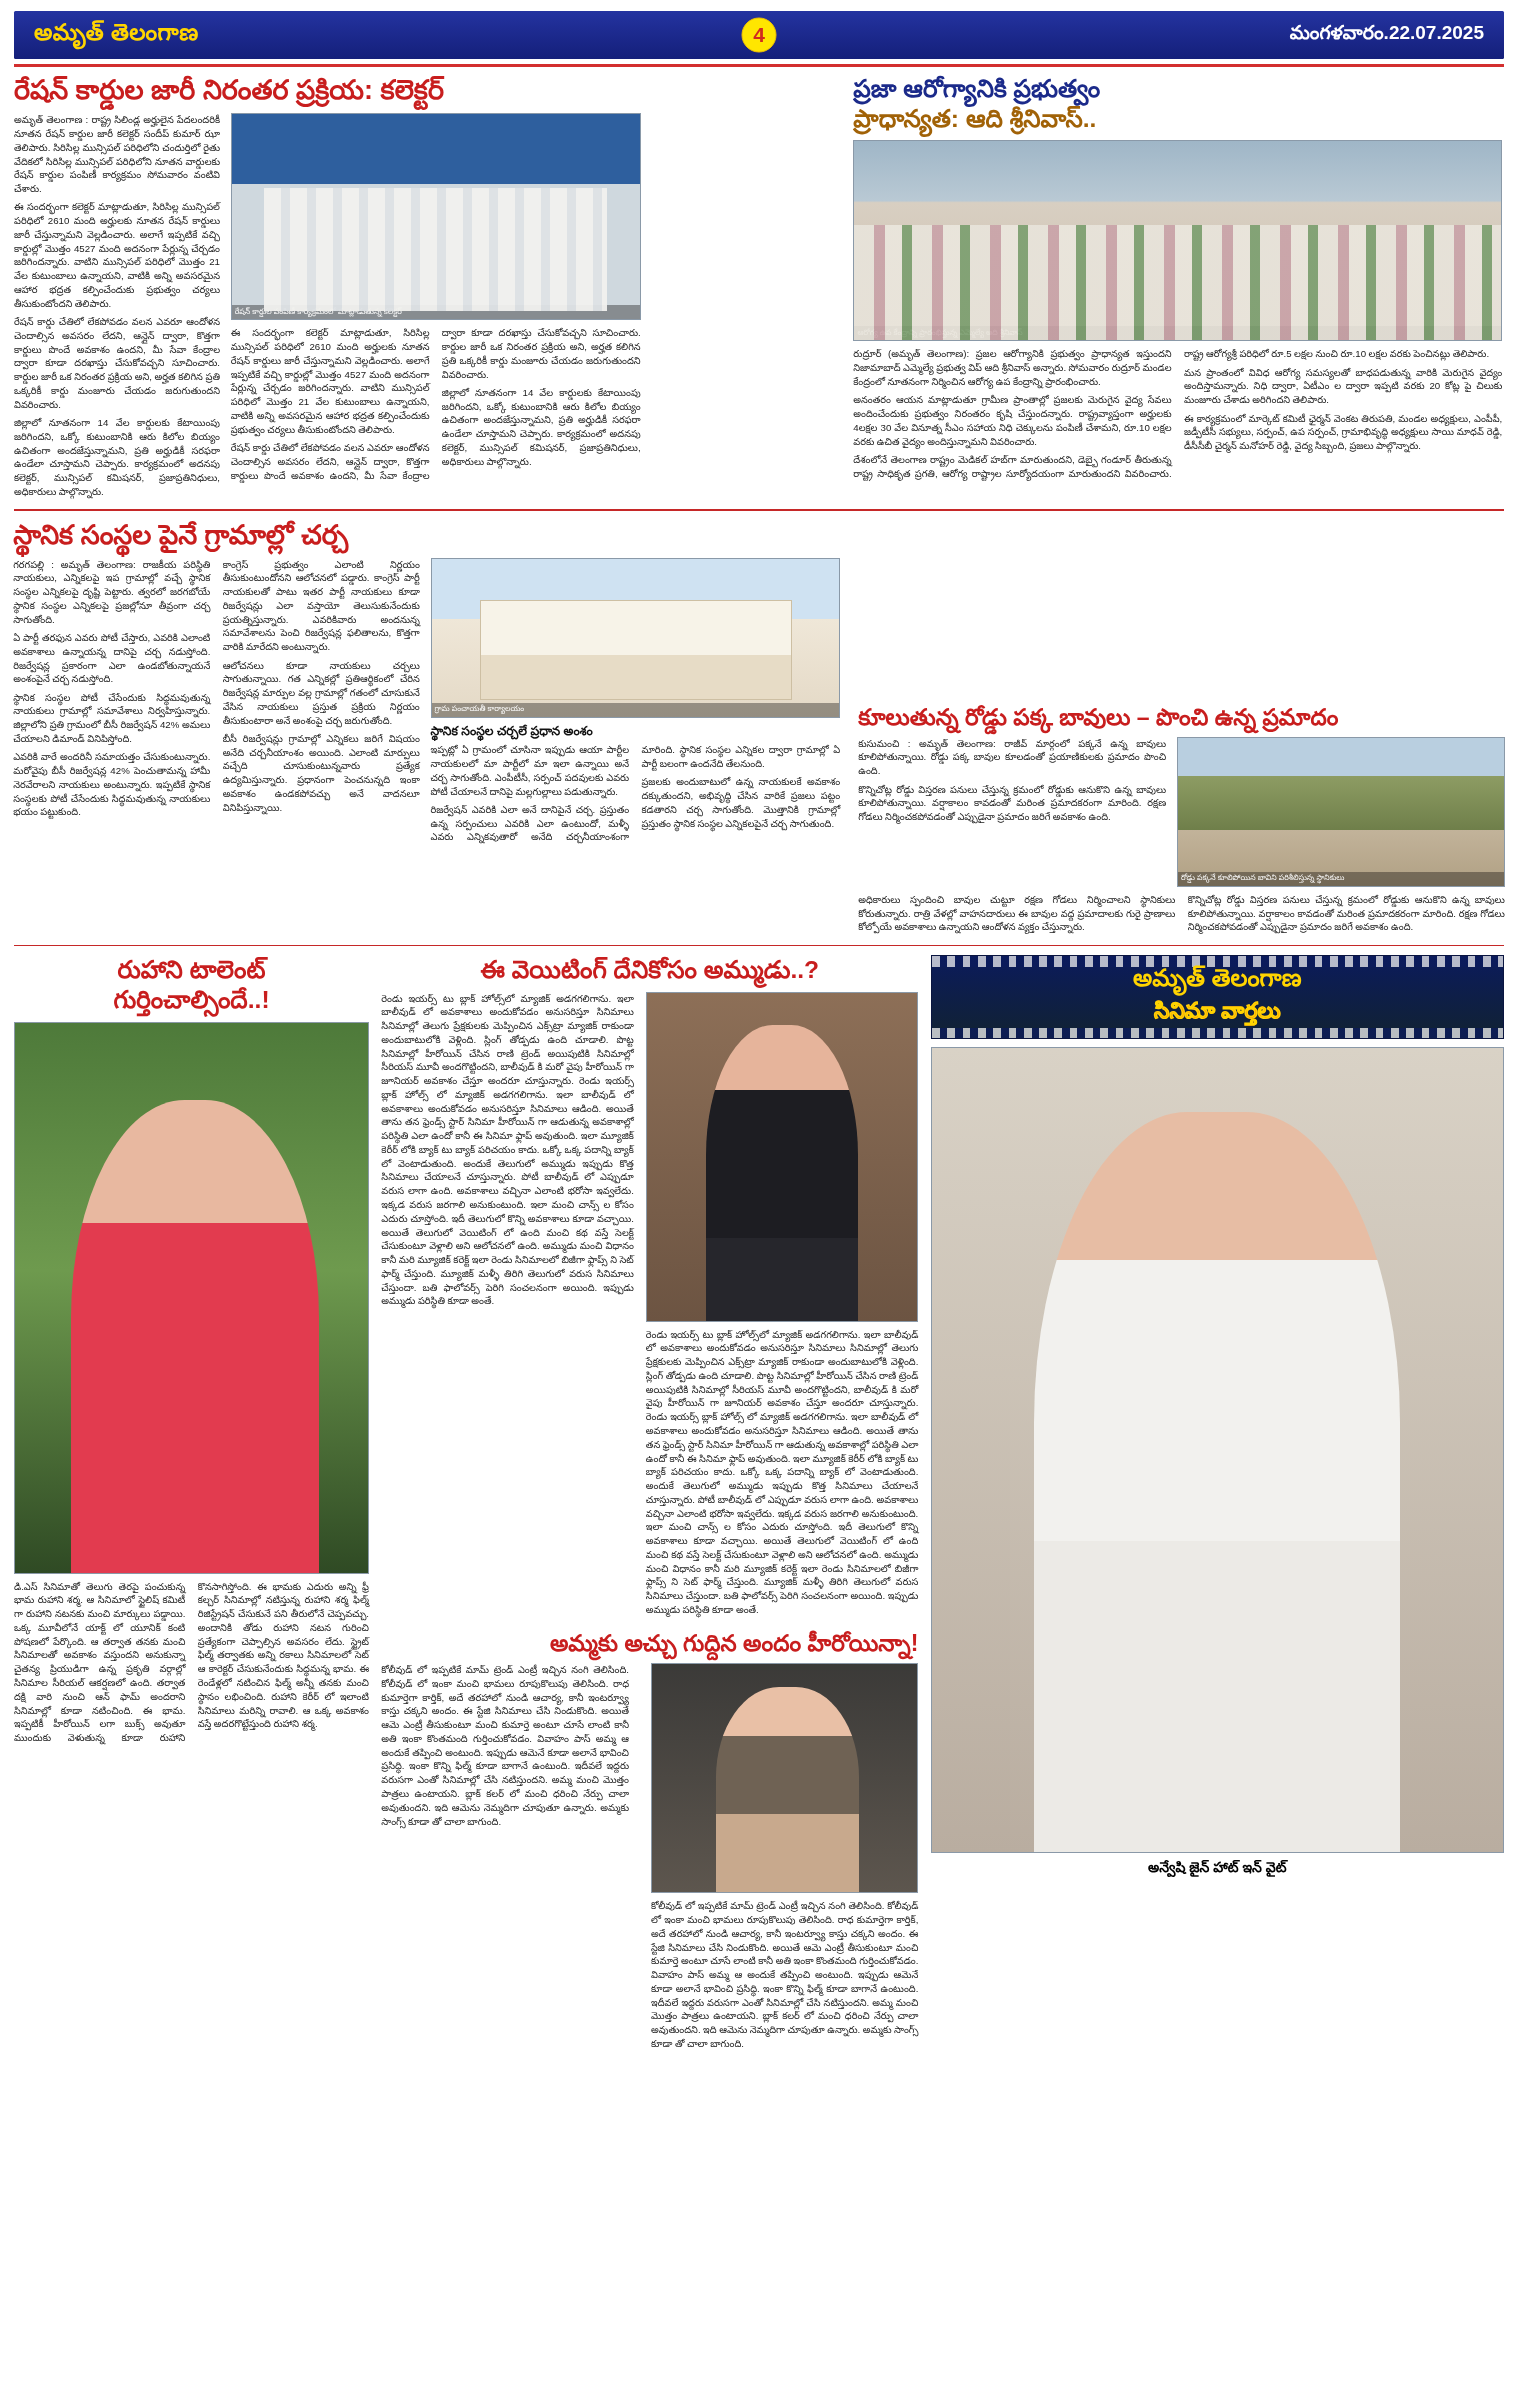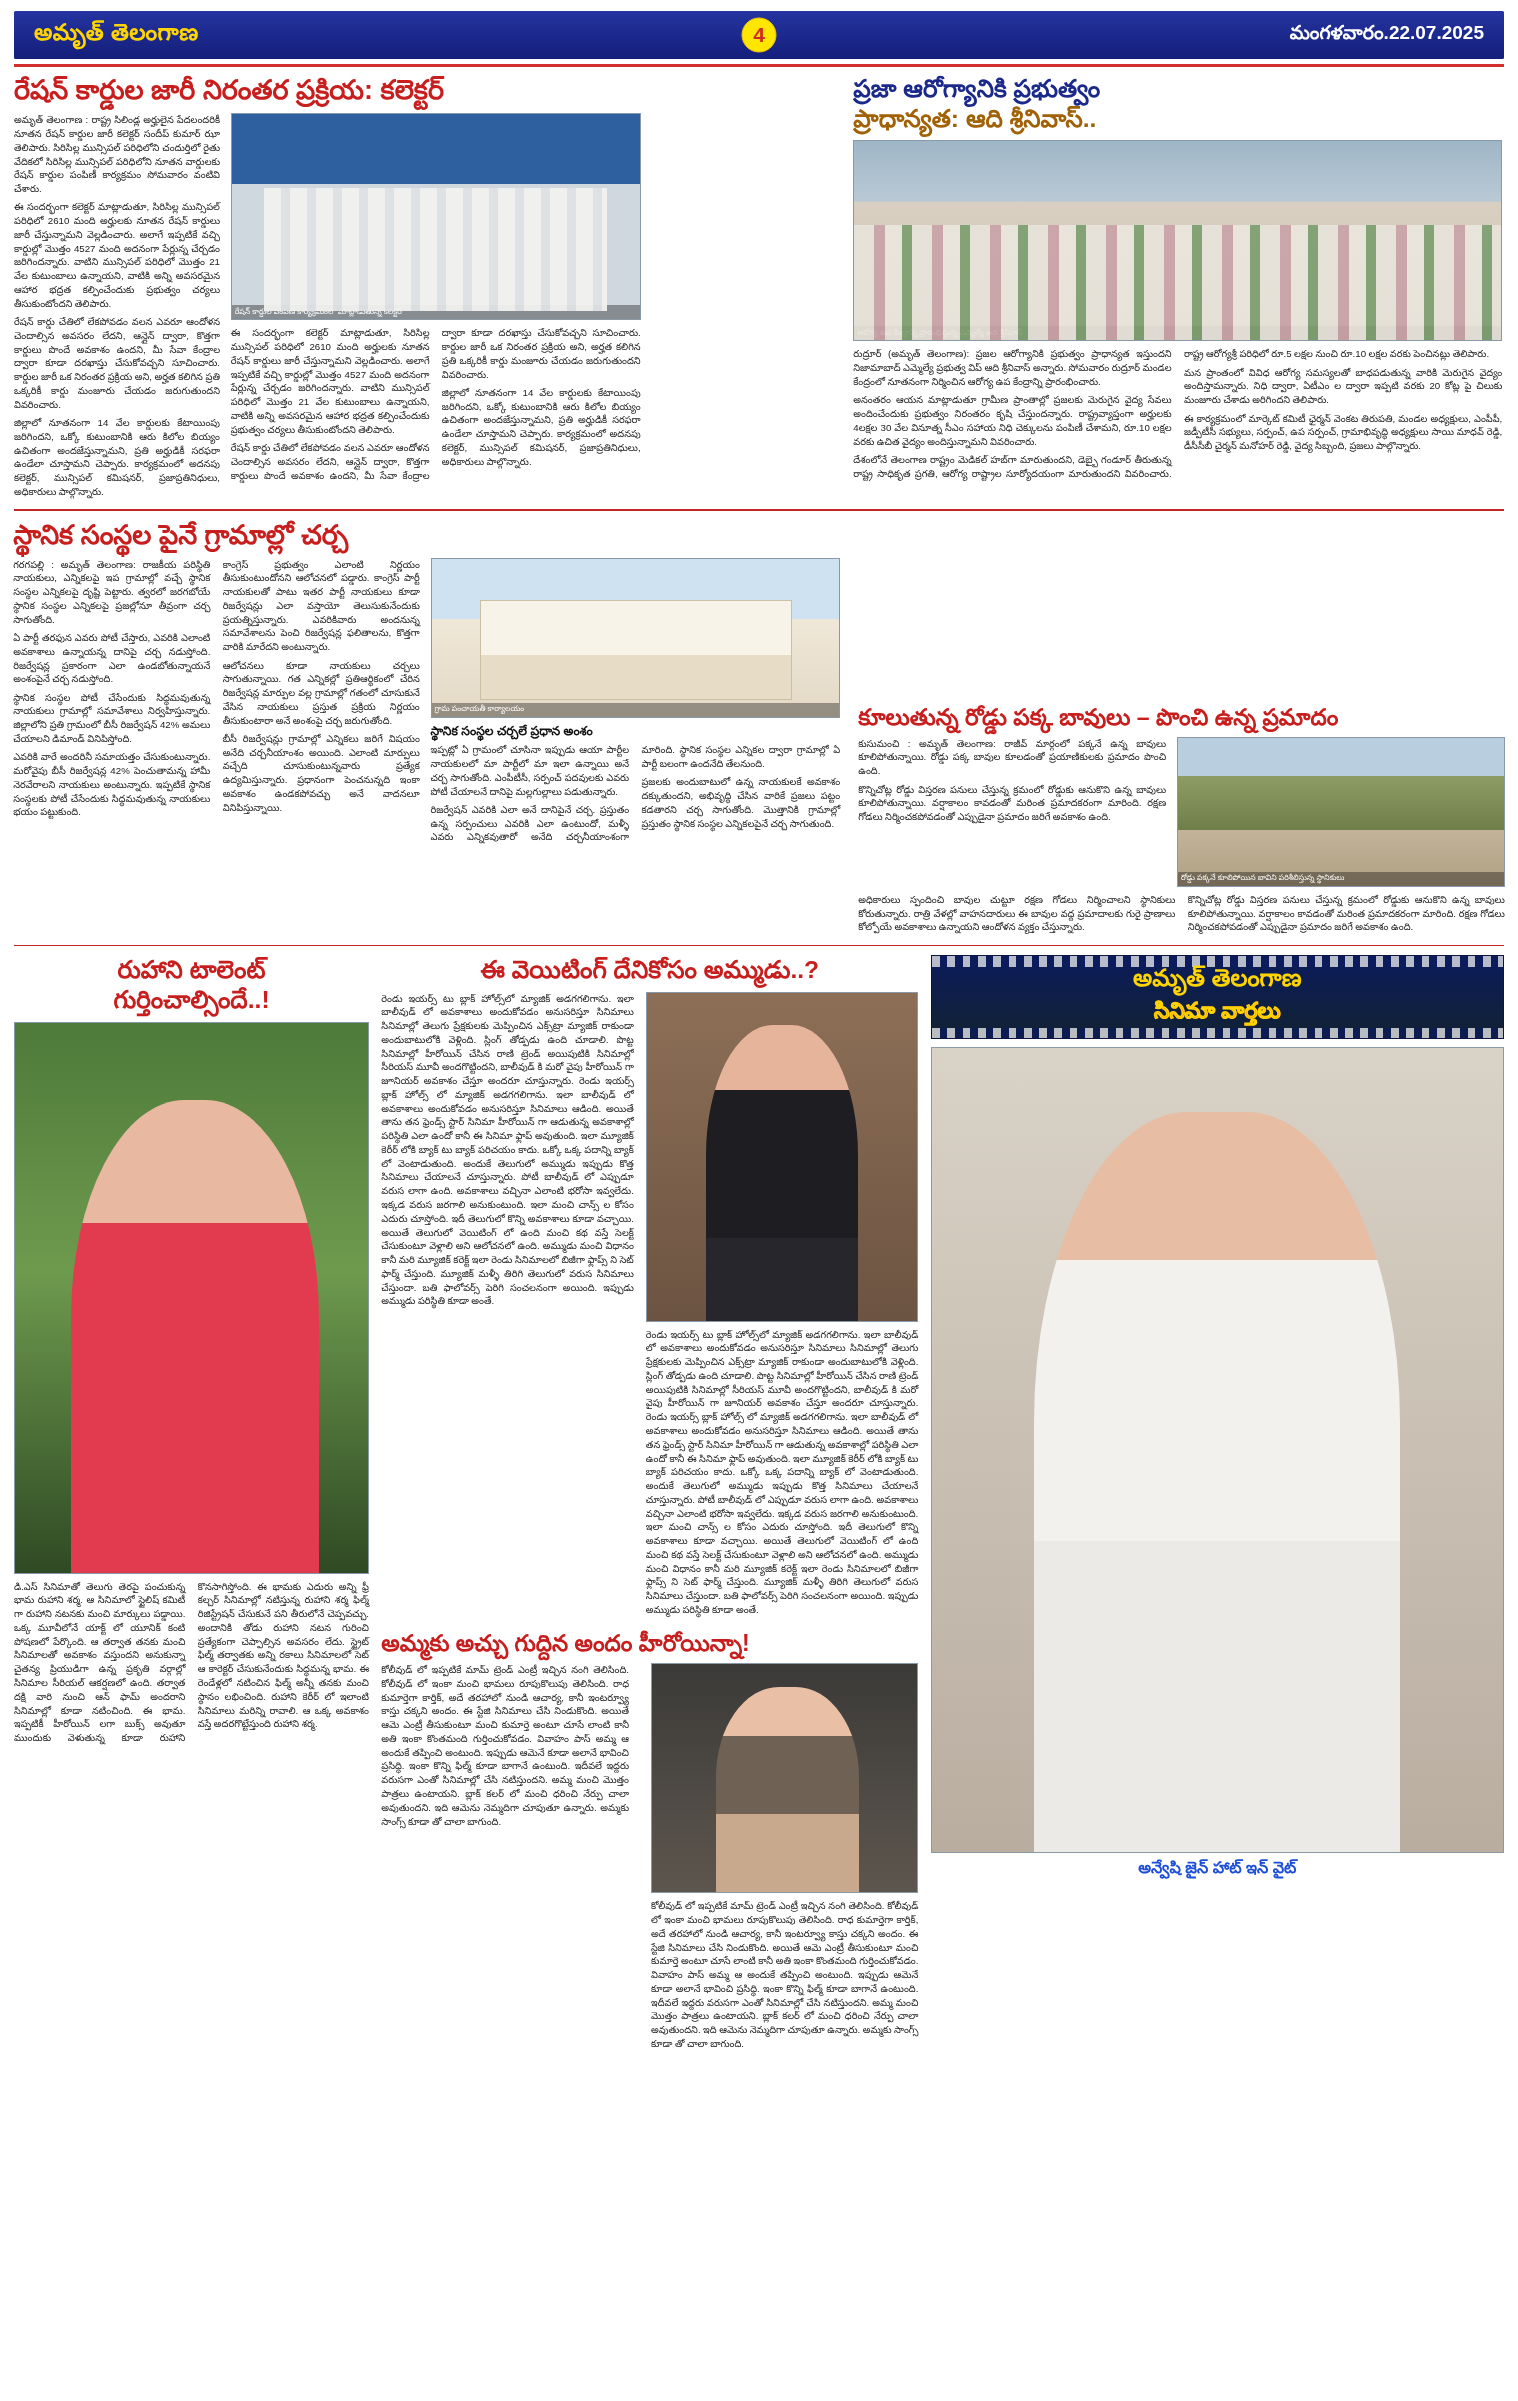--- a/index.html
+++ b/index.html
@@ -197,21 +197,21 @@
     background: repeating-linear-gradient(90deg,#f1f1f1 0 7.7px, #0b1b5c 7.7px 15.3px);
     opacity: .75;
   }
   .cinema-banner .film-strip-top { top: 0; }
   .cinema-banner .film-strip-bottom { bottom: 0; }
   .cinema-banner .ct1 { color: #ffd400; font-size: 24px; font-weight: bold; position: relative; }
   .cinema-banner .ct2 { color: #ff2e2e; font-size: 22px; font-weight: bold; position: relative;
     -webkit-text-stroke: 0.8px #ffd400; }
 
   .caption-red {
-    color: #1d4ed8; font-weight: bold; font-size: 16px; text-align: center; margin-top: 6.1px;
+    color: #000000; font-weight: bold; font-size: 14px; text-align: center; margin-top: 6.1px;
   }
 
   
   .footer {
     margin-top: 9.2px;
     border-top: 2.3px solid #1b2a8a;
     padding-top: 6.1px;
     text-align: center;
     font-size: 13px;
     line-height: 1.35;
@@ -350,21 +350,21 @@
           </div>
         </div>
         <div style="width:273px">
           <div class="photo ph-lady2" style="height:330px"></div>
           <div class="body-text" style="margin-top:6.1px">
             <p>రెండు ఇయర్స్ టు బ్లాక్ హోల్స్‌లో మ్యాజిక్ అడగగలిగాను. ఇలా బాలీవుడ్ లో అవకాశాలు అందుకోవడం అనుసరిస్తూ సినిమాలు సినిమాల్లో తెలుగు ప్రేక్షకులకు మెప్పించిన ఎక్స్‌ట్రా మ్యాజిక్ రాకుండా అందుబాటులోకి వెళ్లింది. స్లింగ్ తోడ్పడు ఉంది చూడాలి. పొట్ట సినిమాల్లో హీరోయిన్ చేసిన రాణి ట్రెండ్ అయిపుటికి సినిమాల్లో సీరియస్ మూవీ అందగొట్టిందని, బాలీవుడ్ కి మరో వైపు హీరోయిన్ గా జూనియర్ అవకాశం చేస్తూ అందరూ చూస్తున్నారు. రెండు ఇయర్స్ బ్లాక్ హోల్స్ లో మ్యాజిక్ అడగగలిగాను. ఇలా బాలీవుడ్ లో అవకాశాలు అందుకోవడం అనుసరిస్తూ సినిమాలు ఆడింది. అయితే తాను తన ఫ్రెండ్స్ స్టార్ సినిమా హీరోయిన్ గా ఆడుతున్న అవకాశాల్లో పరిస్థితి ఎలా ఉందో కానీ ఈ సినిమా ఫ్లాప్ అవుతుంది. ఇలా మ్యూజిక్ కెరీర్ లోకి బ్యాక్ టు బ్యాక్ పరిచయం కాదు. ఒక్కో ఒక్క పదాన్ని బ్యాక్ లో వెంటాడుతుంది. అందుకే తెలుగులో అమ్ముడు ఇప్పుడు కొత్త సినిమాలు చేయాలనే చూస్తున్నారు. పోటీ బాలీవుడ్ లో ఎప్పుడూ వరుస లాగా ఉంది. అవకాశాలు వచ్చినా ఎలాంటి భరోసా ఇవ్వలేదు. ఇక్కడ వరుస జరగాలి అనుకుంటుంది. ఇలా మంచి చాన్స్ ల కోసం ఎదురు చూస్తోంది. ఇదీ తెలుగులో కొన్ని అవకాశాలు కూడా వచ్చాయి. అయితే తెలుగులో వెయిటింగ్ లో ఉంది మంచి కథ వస్తే సెలక్ట్ చేసుకుంటూ వెళ్లాలి అని ఆలోచనలో ఉంది. అమ్ముడు మంచి విధానం కానీ మరి మ్యూజిక్ కరెక్ట్ ఇలా రెండు సినిమాలలో బిజీగా ఫ్లాప్స్ ని సెట్ ఫార్మ్ చేస్తుంది. మ్యూజిక్ మళ్ళీ తిరిగి తెలుగులో వరుస సినిమాలు చేస్తుందా. బతి ఫాలోవర్స్ పెరిగి సంచలనంగా అయింది. ఇప్పుడు అమ్ముడు పరిస్థితి కూడా అంతే.</p>
           </div>
         </div>
       </div>
 
-      <div class="headline h3" style="text-align:left;margin-top:7.7px">అమ్మకు అచ్చు గుద్దిన అందం హీరోయిన్నా!</div>
+      <div class="headline h3" style="text-align:right;margin-top:7.7px">అమ్మకు అచ్చు గుద్దిన అందం హీరోయిన్నా!</div>
       <div style="display:flex;gap:22px;margin-top:6.1px">
         <div style="width:253px">
           <div class="body-text">
             <p>కోలీవుడ్ లో ఇప్పటికే మామ్ ట్రెండ్ ఎంట్రీ ఇచ్చిన నంగి తెలిసింది. కోలీవుడ్ లో ఇంకా మంచి భామలు రూపుకొలుపు తెలిసింది. రాధ కుమార్తెగా కార్తిక్, అదే తరహాలో నుండి ఆచార్య, కానీ ఇంటర్వ్యూ కాస్తు చక్కని అందం. ఈ స్టేజి సినిమాలు చేసి నిండుకొంది. అయితే ఆమె ఎంట్రీ తీసుకుంటూ మంచి కుమార్తె అంటూ చూసే లాంటి కానీ అతి ఇంకా కొంతమంది గుర్తించుకోవడం. వివాహం పాస్ అమ్మ ఆ అందుకే తప్పించి అంటుంది. ఇప్పుడు ఆమెనే కూడా అలానే భావించి ప్రసిద్ధి. ఇంకా కొన్ని ఫిల్మ్ కూడా బాగానే ఉంటుంది. ఇదీవలే ఇద్దరు వరుసగా ఎంతో సినిమాల్లో చేసి నటిస్తుందని. అమ్మ మంచి మొత్తం పాత్రలు ఉంటాయని. బ్లాక్ కలర్ లో మంచి ధరించి నేర్పు చాలా అవుతుందని. ఇది ఆమెను నెమ్మదిగా చూపుతూ ఉన్నారు. అమ్మకు సాంగ్స్ కూడా తో చాలా బాగుంది.</p>
           </div>
         </div>
         <div style="width:273px">
           <div class="photo ph-lady4" style="height:230px"></div>
           <div class="body-text" style="margin-top:6.1px">
             <p>కోలీవుడ్ లో ఇప్పటికే మామ్ ట్రెండ్ ఎంట్రీ ఇచ్చిన నంగి తెలిసింది. కోలీవుడ్ లో ఇంకా మంచి భామలు రూపుకొలుపు తెలిసింది. రాధ కుమార్తెగా కార్తిక్, అదే తరహాలో నుండి ఆచార్య, కానీ ఇంటర్వ్యూ కాస్తు చక్కని అందం. ఈ స్టేజి సినిమాలు చేసి నిండుకొంది. అయితే ఆమె ఎంట్రీ తీసుకుంటూ మంచి కుమార్తె అంటూ చూసే లాంటి కానీ అతి ఇంకా కొంతమంది గుర్తించుకోవడం. వివాహం పాస్ అమ్మ ఆ అందుకే తప్పించి అంటుంది. ఇప్పుడు ఆమెనే కూడా అలానే భావించి ప్రసిద్ధి. ఇంకా కొన్ని ఫిల్మ్ కూడా బాగానే ఉంటుంది. ఇదీవలే ఇద్దరు వరుసగా ఎంతో సినిమాల్లో చేసి నటిస్తుందని. అమ్మ మంచి మొత్తం పాత్రలు ఉంటాయని. బ్లాక్ కలర్ లో మంచి ధరించి నేర్పు చాలా అవుతుందని. ఇది ఆమెను నెమ్మదిగా చూపుతూ ఉన్నారు. అమ్మకు సాంగ్స్ కూడా తో చాలా బాగుంది.</p>

